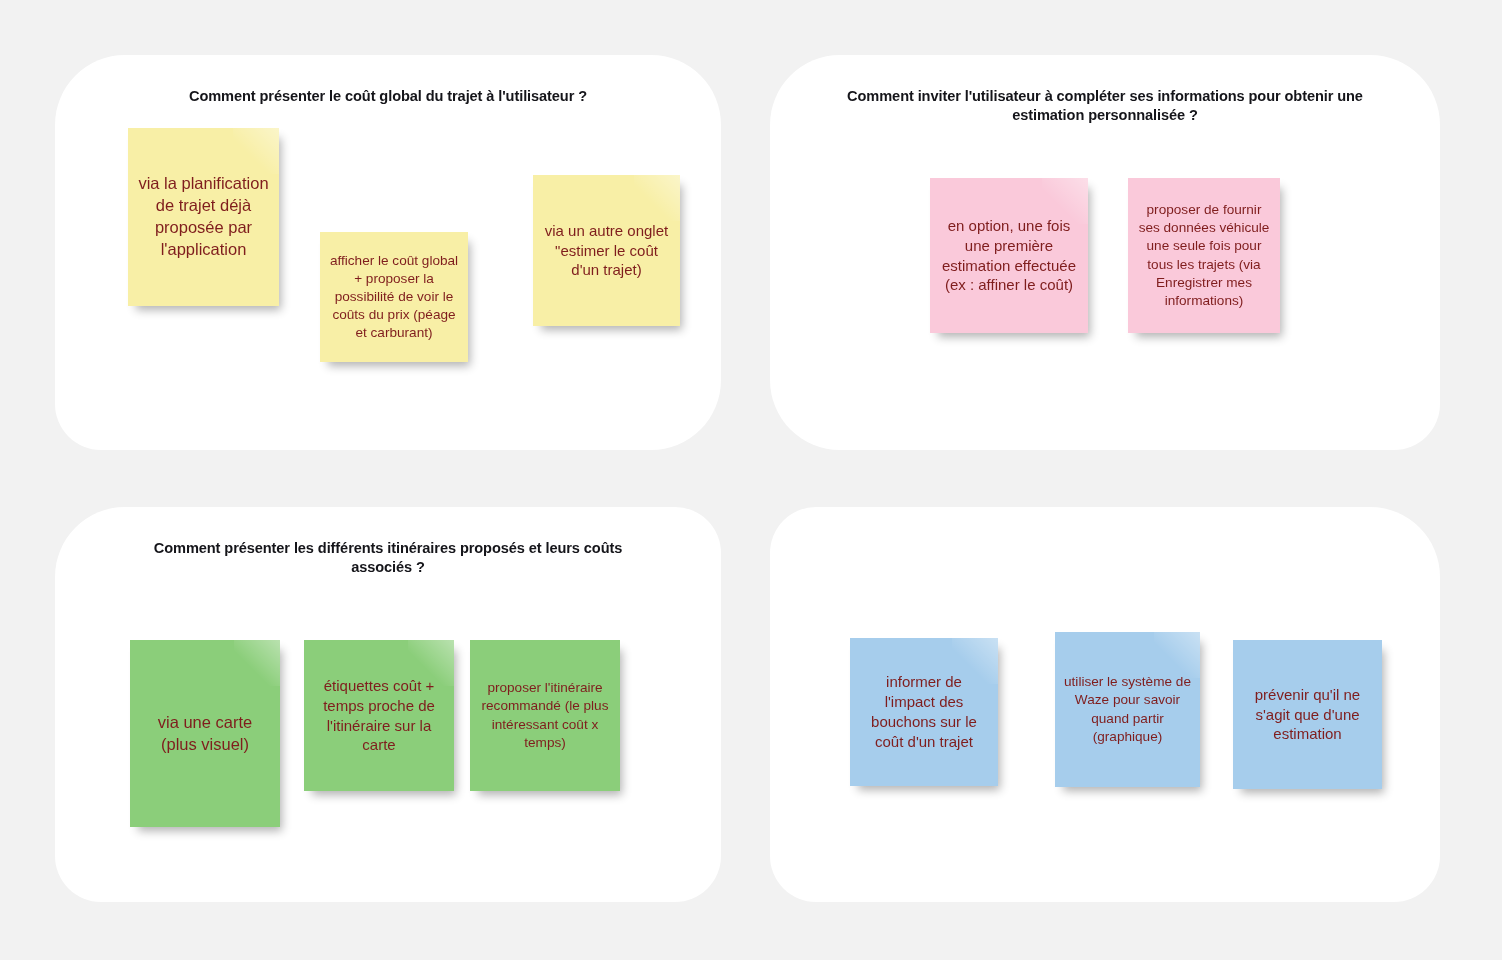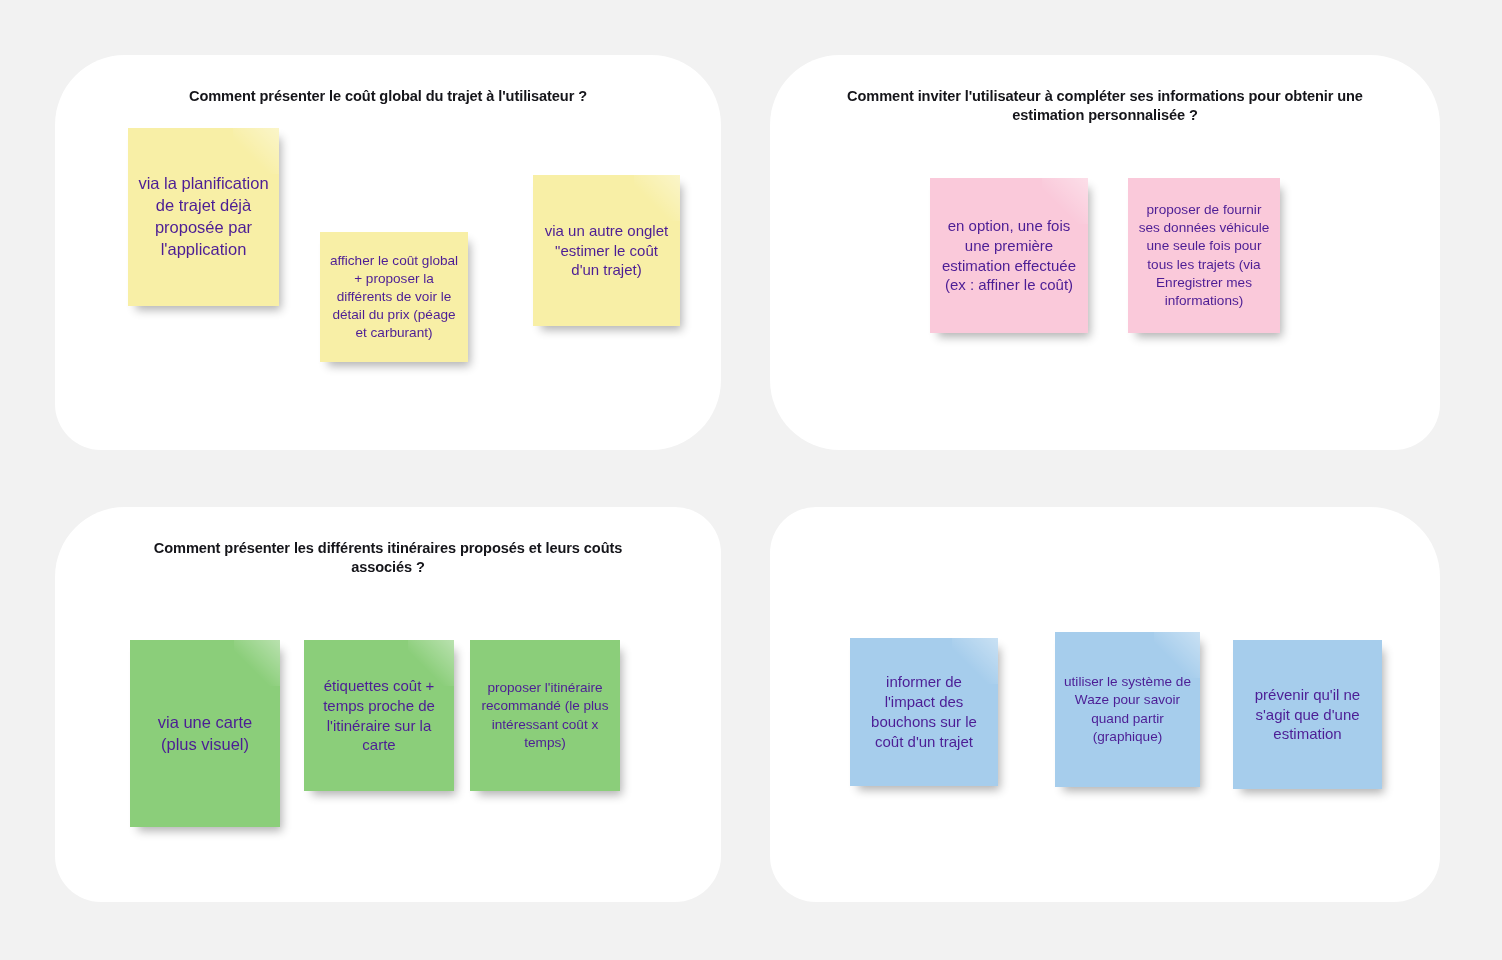--- a/index.html
+++ b/index.html
@@ -67,21 +67,21 @@
   .panel-br .panel-title { top: 20px; }
 
   
   .note {
     position: absolute;
     box-sizing: border-box;
     display: flex;
     align-items: center;
     justify-content: center;
     text-align: center;
-    color: #4c1d95;
+    color: #7f1d1d;
     line-height: 1.33;
     padding: 14px 9px;
     box-shadow: 5px 7px 9px -3px rgba(0,0,0,0.30);
   }
   .note .note-text { display: block; width: 100%; }
 
   .note.yellow { background: #f8efa6; }
   .note.pink   { background: #fac9da; }
   .note.green  { background: #8bce7a; }
   .note.blue   { background: #a6cdec; }
@@ -106,21 +106,21 @@
 <div class="board">
 
   <section class="panel panel-tl">
     <h2 class="panel-title">Comment présenter le coût global du trajet à l'utilisateur ?</h2>
 
     <div class="note yellow sheen" style="left:73px; top:73px; width:151px; height:178px;">
       <span class="note-text fs-lg">via la planification de trajet déjà proposée par l'application</span>
     </div>
 
     <div class="note yellow" style="left:265px; top:177px; width:148px; height:130px;">
-      <span class="note-text fs-sm">afficher le coût global + proposer la différents de voir le détail du prix (péage et carburant)</span>
+      <span class="note-text fs-sm">afficher le coût global + proposer la possibilité de voir le coûts du prix (péage et carburant)</span>
     </div>
 
     <div class="note yellow sheen" style="left:478px; top:120px; width:147px; height:151px;">
       <span class="note-text fs-md">via un autre onglet "estimer le coût d'un trajet)</span>
     </div>
   </section>
 
   <section class="panel panel-tr">
     <h2 class="panel-title">Comment inviter l'utilisateur à compléter ses informations pour obtenir une estimation personnalisée ?</h2>
 

